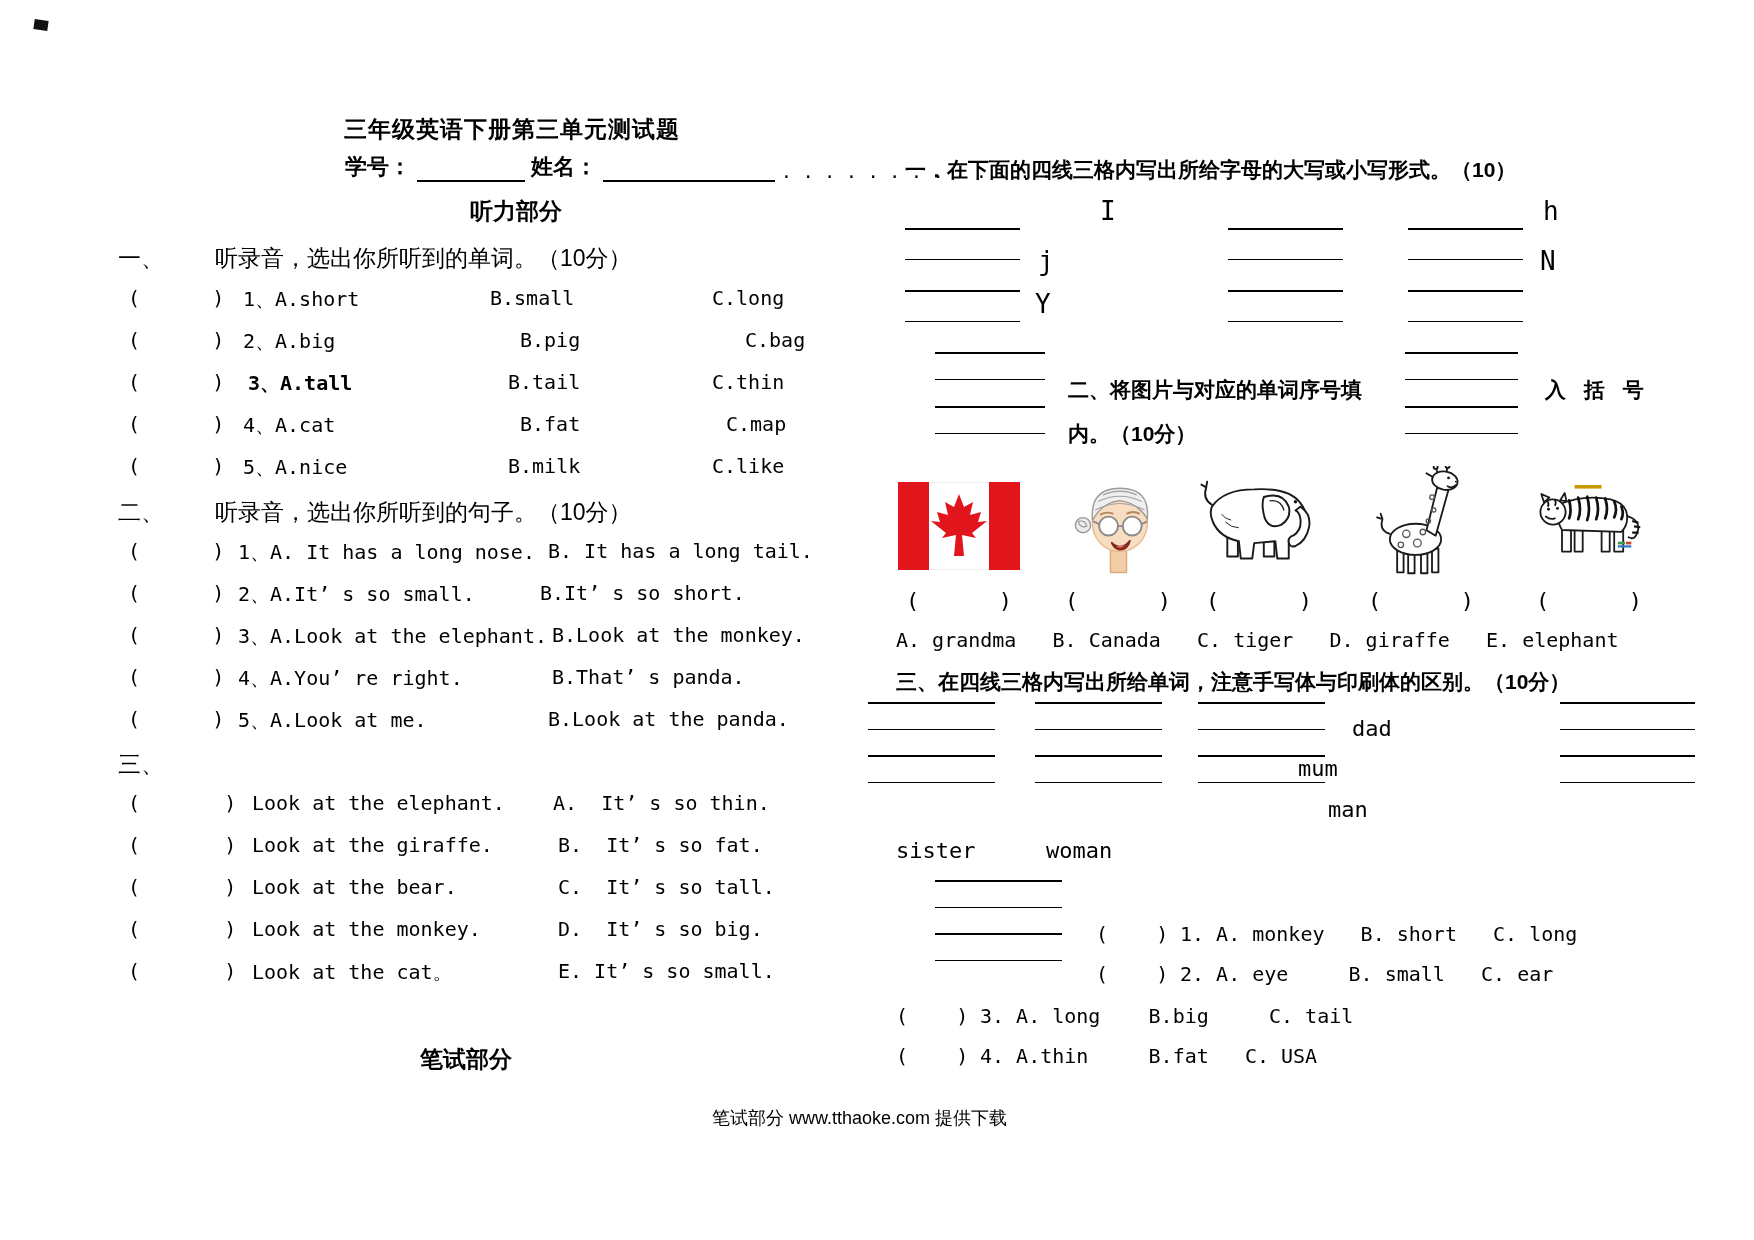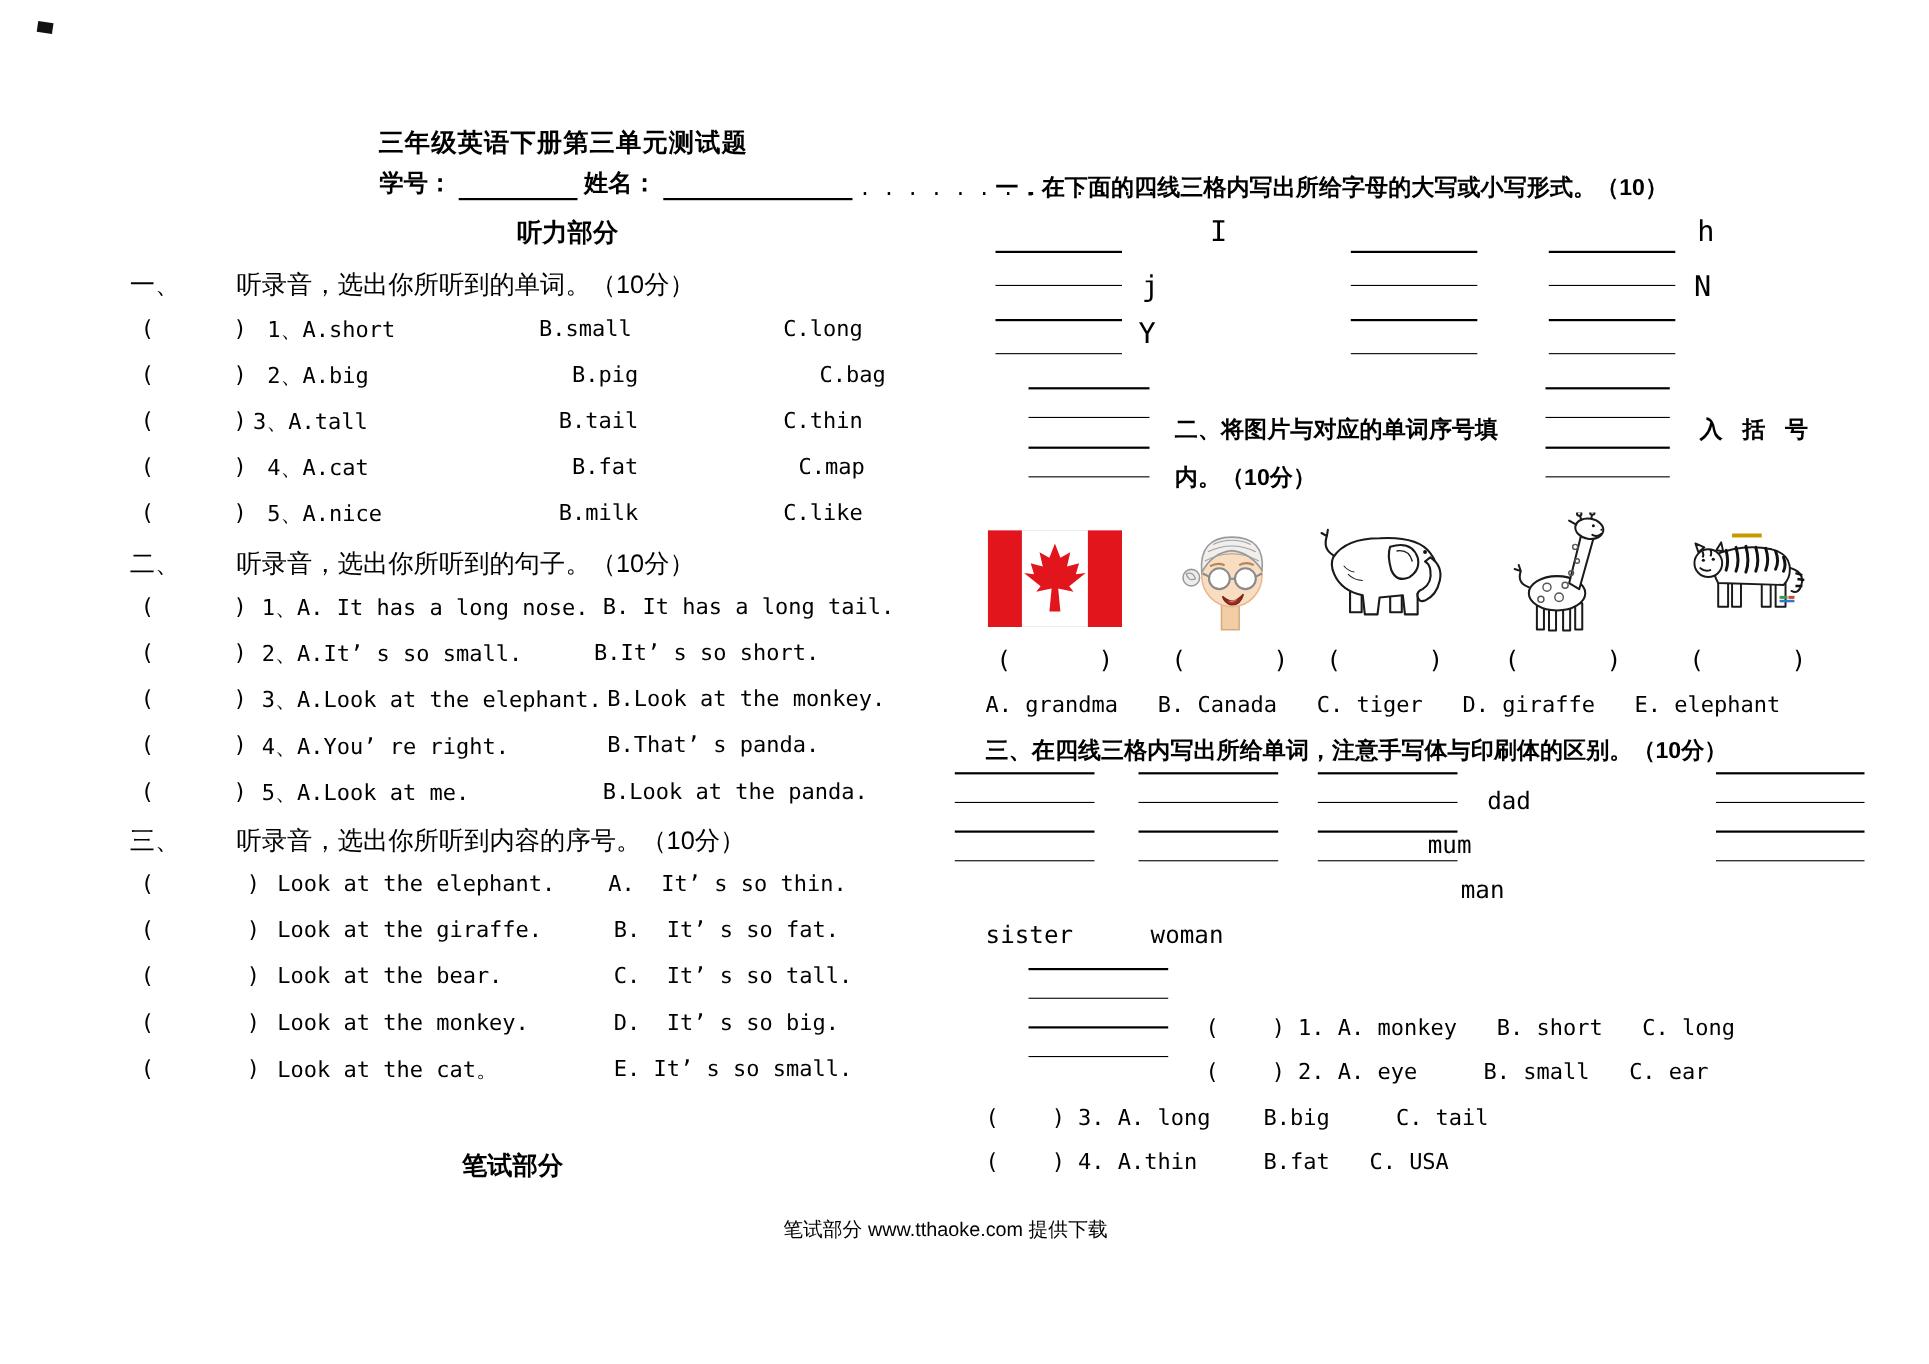--- a/index.html
+++ b/index.html
@@ -54,21 +54,21 @@
     <span style="left:712px;">C.long</span>
   </div>
   <div class="row en f20" style="top:328px;">
     <span style="left:128px;">(      )</span>
     <span style="left:243px;">2、A.big</span>
     <span style="left:520px;">B.pig</span>
     <span style="left:745px;">C.bag</span>
   </div>
   <div class="row en f20" style="top:370px;">
     <span style="left:128px;">(      )</span>
-    <span style="left:230px;">3、A.tall</span>
+    <span style="left:248px;font-weight:bold;">3、A.tall</span>
     <span style="left:508px;">B.tail</span>
     <span style="left:712px;">C.thin</span>
   </div>
   <div class="row en f20" style="top:412px;">
     <span style="left:128px;">(      )</span>
     <span style="left:243px;">4、A.cat</span>
     <span style="left:520px;">B.fat</span>
     <span style="left:726px;">C.map</span>
   </div>
   <div class="row en f20" style="top:454px;">
@@ -104,21 +104,20 @@
     <span style="left:552px;">B.That’ s panda.</span>
   </div>
   <div class="row en f20" style="top:707px;">
     <span style="left:128px;">(      )</span>
     <span style="left:238px;">5、A.Look at me.</span>
     <span style="left:548px;">B.Look at the panda.</span>
   </div>
 
   <div class="row cn f23" style="top:749px;">
     <span style="left:118px;">三、</span>
-    <span style="left:215px;">听录音，选出你所听到内容的序号。（10分）</span>
   </div>
 
   <div class="row en f20" style="top:791px;">
     <span style="left:128px;">(       )</span>
     <span style="left:252px;text-align:center;">Look at the elephant.</span>
     <span style="left:553px;">A.  It’ s so thin.</span>
   </div>
   <div class="row en f20" style="top:833px;">
     <span style="left:128px;">(       )</span>
     <span style="left:252px;">Look at the giraffe.</span>

